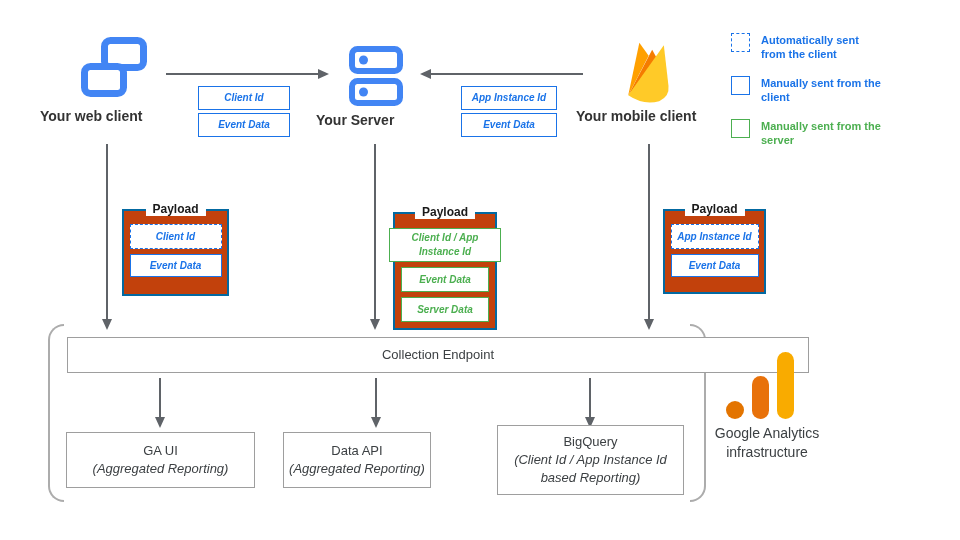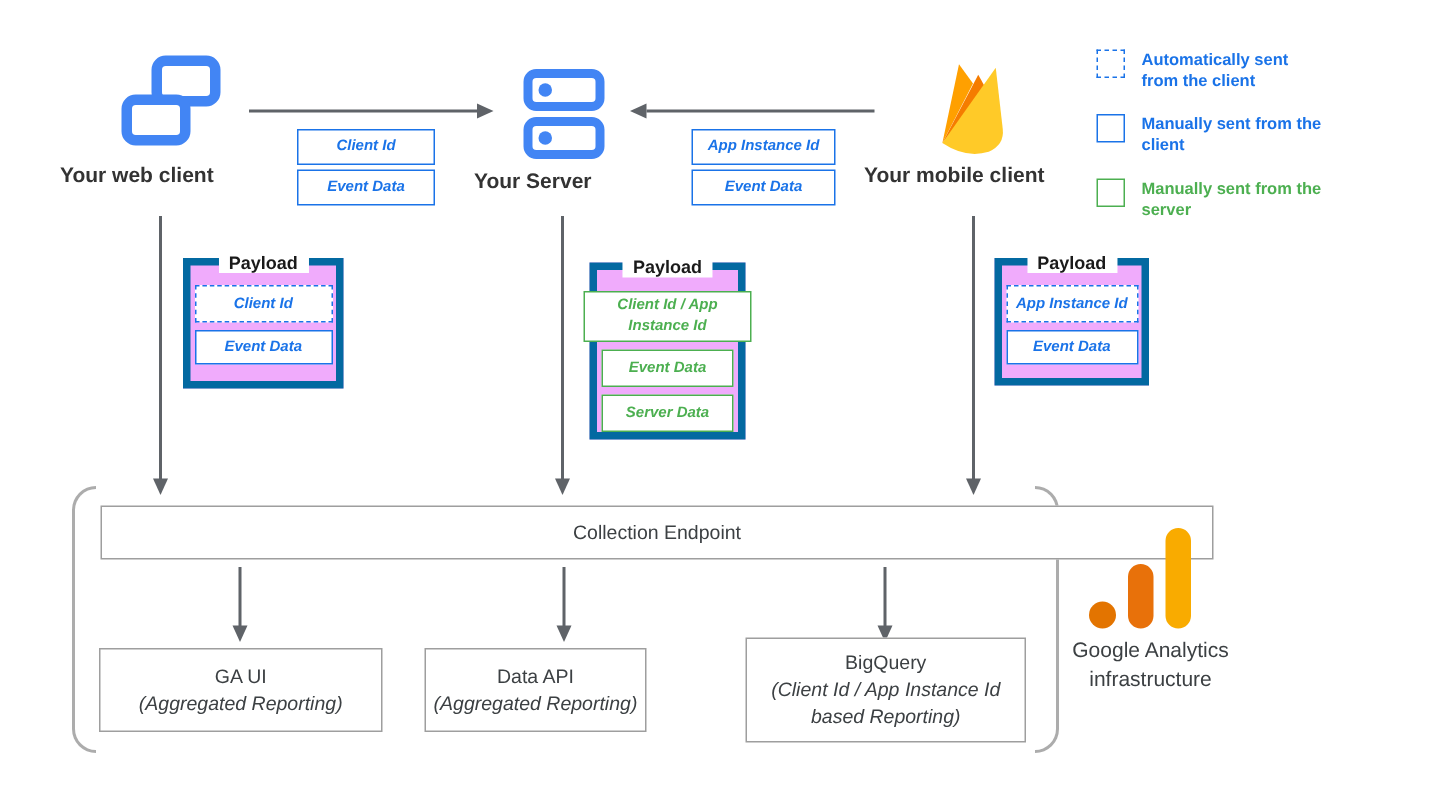--- a/index.html
+++ b/index.html
@@ -18,22 +18,22 @@
   .chip{
     position:absolute;display:flex;align-items:center;justify-content:center;
     background:#fff;border:1.5px solid #1A73E8;color:#1A73E8;
     font-size:10px;font-weight:600;text-align:center;line-height:14px;box-sizing:border-box;font-style:italic;
   }
   .chip.dashed{border-style:dashed;}
   .chip.green{border-color:#4CAF50;color:#4CAF50;}
 
   
   .payload{
-    position:absolute;border:5px solid #0369a1;background:#f0abfc;box-sizing:border-box;
-    display:flex;flex-direction:column;align-items:center;gap:5px;
+    position:absolute;border:2px solid #0369a1;background:#c2410c;box-sizing:border-box;
+    display:flex;flex-direction:column;align-items:center;gap:5px;margin-top:37px;
   }
   .payload .chip{position:static;flex:none;}
   .payload-title{
     position:absolute;top:-9px;left:50%;transform:translateX(-50%);
     background:#fff;padding:0 7px;font-size:12px;font-weight:700;color:#1a1a1a;white-space:nowrap;
   }
 
   
   .harrow{position:absolute;height:2px;background:#5F6368;}
   .harrow.right::after{

